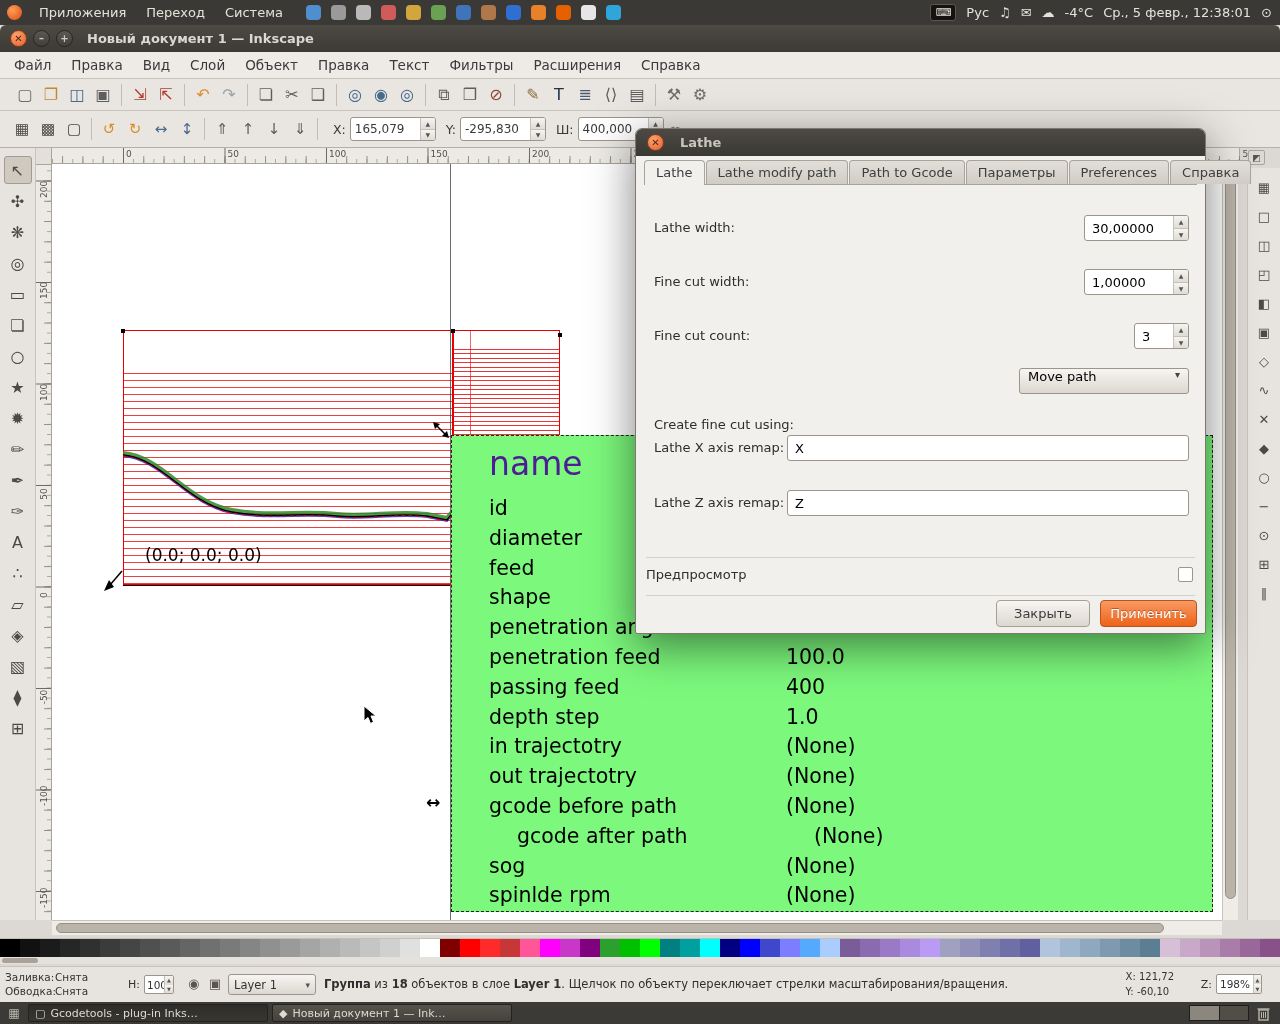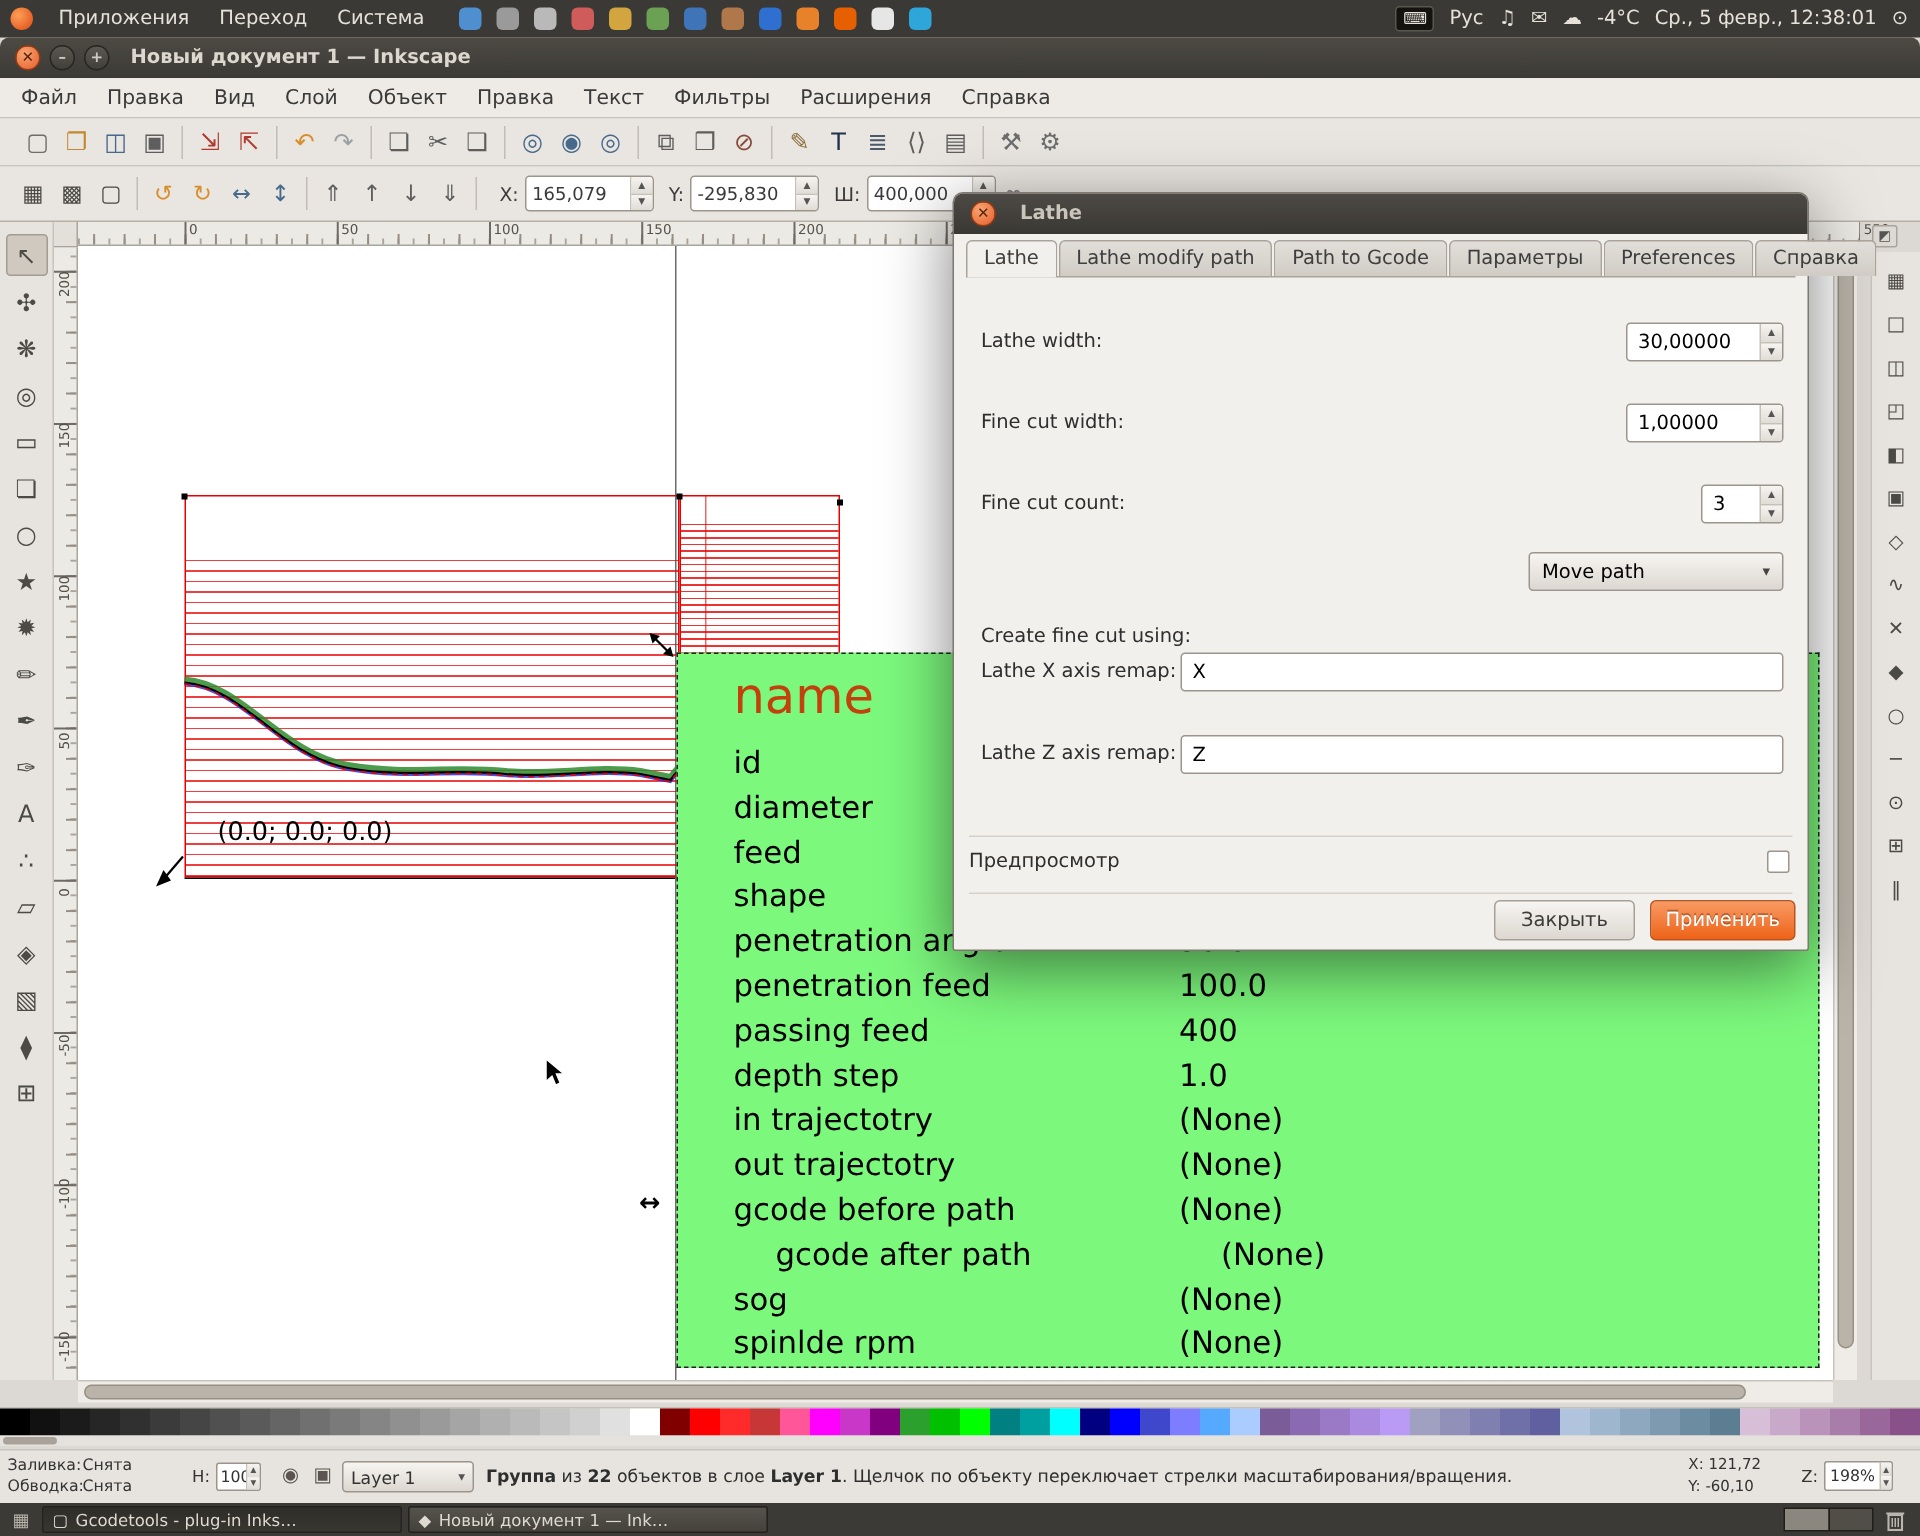--- a/index.html
+++ b/index.html
@@ -93,21 +93,21 @@
     background:repeating-linear-gradient(to bottom,rgba(230,0,0,.75) 0 1px,transparent 1px 7px);}
   #hatch-right{left:401px;top:166px;width:107px;height:255px;}
   #hatch-right .lines{position:absolute;left:0;right:0;top:18px;bottom:0;
     background:repeating-linear-gradient(to bottom,rgba(230,0,0,.8) 0 1px,transparent 1px 4.5px);}
   #hatch-inner-v{position:absolute;left:418px;top:166px;width:1px;height:255px;background:rgba(230,0,0,.6);}
   .nodedot{position:absolute;width:4px;height:4px;background:#000;}
   #axis-line{position:absolute;left:71px;top:421px;width:327px;height:1px;background:#000;}
   #origin-label{position:absolute;left:93px;top:381px;font-size:17px;color:#000;}
   #green-object{position:absolute;left:399px;top:271px;width:762px;height:477px;
     background:var(--object-green,#7cf87c);border:1px dashed #222;}
-  #green-title{position:absolute;left:37px;top:8px;font-size:33px;color:#c2410c;text-align:right;}
+  #green-title{position:absolute;left:37px;top:8px;font-size:33px;color:#4c1d95;text-align:right;}
   .orow{position:absolute;left:37px;height:30px;font-size:20.5px;color:#000;white-space:nowrap;}
   .orow .oval{position:absolute;left:297px;}
   #sel-arrow-h{position:absolute;left:374px;top:628px;font-size:17px;font-weight:bold;color:#000;}
   #cursor{position:absolute;left:311px;top:541px;}
   #sel-corner{position:absolute;left:380px;top:257px;}
 
   
   #vscroll{left:1222px;top:164px;width:16px;height:756px;background:#efece7;border-left:1px solid #c8c3bb;}
   #vscroll .thumb{position:absolute;left:2px;top:5px;width:11px;height:730px;background:#b9b3a9;border:1px solid #968f84;border-radius:7px;}
   #hscroll{left:52px;top:920px;width:1170px;height:15px;background:#efece7;border-top:1px solid #c8c3bb;}
@@ -171,21 +171,21 @@
   #dlg-title{margin-left:16px;font-weight:bold;font-size:13px;color:#c9c5bc;}
   #dlg-tabs{position:absolute;left:8px;top:32px;right:8px;height:24px;display:flex;align-items:flex-end;
     border-bottom:1px solid #a9a39a;}
   .tab{padding:4px 11px 4px;font-size:13px;color:#3e3e3e;margin-right:1px;white-space:nowrap;
     background:linear-gradient(#e2dfda,#d0ccc5);border:1px solid #a9a39a;border-bottom:none;border-radius:4px 4px 0 0;}
   .tab.active{background:#f2f0ed;padding-bottom:5px;margin-bottom:-1px;}
   #dlg-body{position:absolute;left:0;top:55px;right:0;bottom:0;}
   .dlab{position:absolute;left:18px;height:26px;line-height:26px;font-size:13px;color:#2e2e2e;white-space:nowrap;}
   .dspin,.dtext{position:absolute;display:flex;height:26px;background:#fff;border:1px solid #9c958c;border-radius:3px;overflow:hidden;font-size:13px;}
   .dspin .val,.dtext .val{flex:1;padding:5px 7px;white-space:nowrap;overflow:hidden;}
-  .dsel{position:absolute;display:flex;align-items:center;height:26px;border:1px solid #9c958c;border-radius:3px;
+  .dsel{position:absolute;display:flex;align-items:flex-start;height:26px;border:1px solid #9c958c;border-radius:3px;
     background:linear-gradient(#f7f5f2,#dcd7d0);font-size:13px;padding:0 8px;}
   .dsel .caret{margin-left:auto;font-size:10px;color:#444;padding-left:10px;}
   .dsep{position:absolute;left:10px;right:10px;height:1px;background:#d5d1ca;}
   #preview-label{position:absolute;left:10px;font-size:13px;color:#2e2e2e;}
   #preview-check{position:absolute;width:15px;height:15px;background:#fff;border:1px solid #9c958c;border-radius:2px;}
   .btn{position:absolute;height:27px;border-radius:4px;font-size:13px;display:flex;align-items:center;justify-content:center;}
   #btn-close-dlg{left:360px;width:94px;background:linear-gradient(#f7f5f2,#dcd7d0);border:1px solid #a79f96;color:#3c3c3c;}
   #btn-apply{left:464px;width:97px;background:linear-gradient(#f89a64,#ee6318);border:1px solid #b9541c;
     color:#fff;text-shadow:0 -1px 0 rgba(0,0,0,.3);}
 </style>
@@ -554,21 +554,21 @@
             <div>▼</div>
           </span>
       </span>
     </div>
     <span class="sicon" style="left:188px;">◉</span>
     <span class="sicon" style="left:209px;">▣</span>
     <div id="layer-combo">
       <span>Layer 1</span>
         <span class="caret">▾</span>
     </div>
-    <div id="status-msg"><span style="font-weight: bold;">Группа</span><span> из </span><span style="font-weight: bold;">22</span><span> объектов в слое </span><span style="font-weight: bold;">Layer 1</span><span>. Щелчок по объекту переключает стрелки масштабирования/вращения.</span></div>
+    <div id="status-msg"><span style="font-weight: bold;">Группа</span><span> из </span><span style="font-weight: bold;">18</span><span> объектов в слое </span><span style="font-weight: bold;">Layer 1</span><span>. Щелчок по объекту переключает стрелки масштабирования/вращения.</span></div>
     <div id="coords">
       <div><span>X:</span>
         <span>121,72</span></div>
       <div><span>Y:</span>
         <span>-60,10</span></div>
     </div>
     <div id="zoom-wrap">
       <span>Z:</span>
       <span id="zoom-field">
         <span class="val">198%</span>

